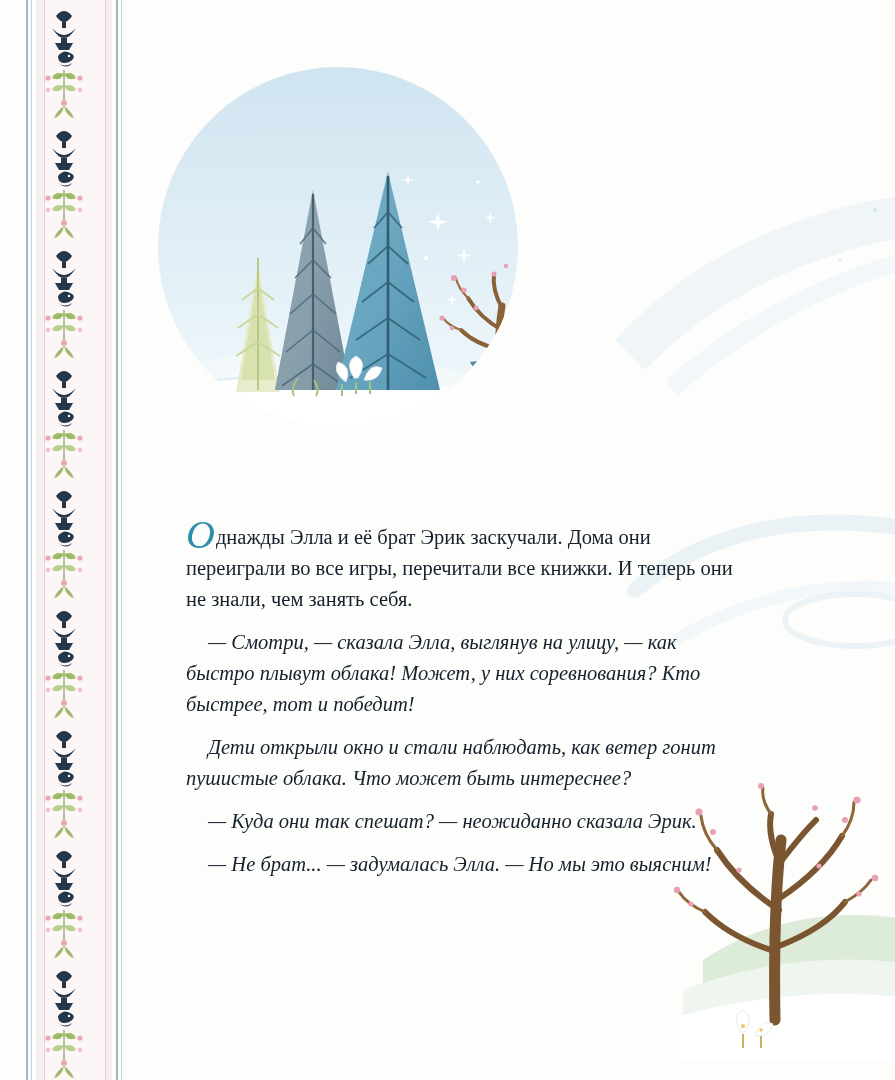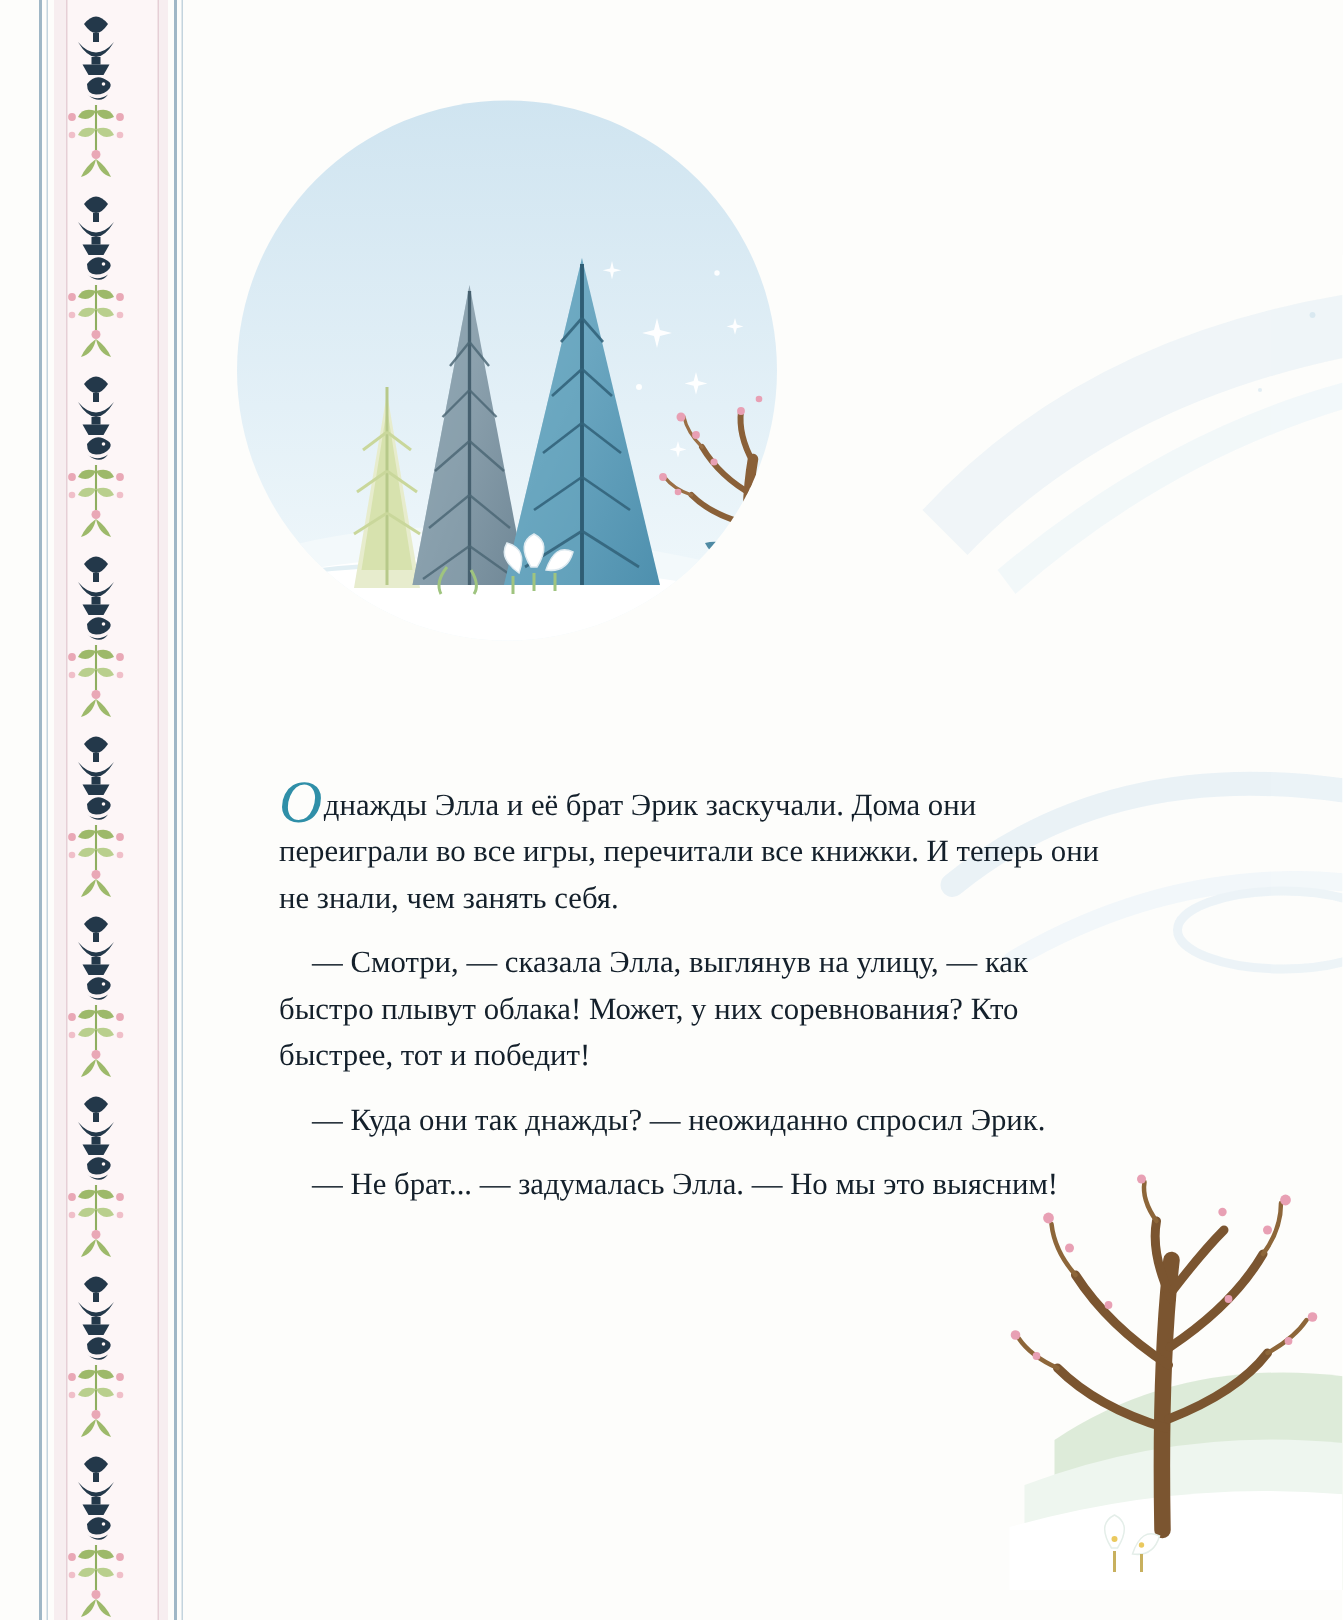--- a/index.html
+++ b/index.html
@@ -118,21 +118,21 @@
     width: 548px;
     color: #14202b;
     font-size: 20.5px;
     line-height: 31px;
     font-family: "Liberation Serif", serif;
   }
   .para {
     margin: 0 0 0 0;
     text-align: left;
   }
-  .para + .para { margin-top: 12px; }
+  .para + .para { margin-top: 12px; font-style: italic; }
   .para.indent { text-indent: 22px; }
 
   .dropcap-wrap { position: relative; }
   .dropcap {
     float: left;
     font-family: "Liberation Serif", serif;
     font-size: 40px;
     line-height: 34px;
     color: #2f8fa8;
     font-style: italic;
@@ -411,17 +411,18 @@
           <circle cx="118" cy="370" r="1.8"></circle>
       </g>
     </g>
   </svg>
 
   <div class="text-block">
     <p class="para dropcap-wrap">
       <span class="dropcap">О</span><span>днажды Элла и её брат Эрик заскучали. Дома они переиграли во все игры, перечитали все книжки. И теперь они не знали, чем занять себя.</span>
     </p>
     <p class="para indent">— Смотри, — сказала Элла, выглянув на улицу, — как быстро плывут облака! Может, у них соревнования? Кто быстрее, тот и победит!</p>
-    <p class="para indent">— Куда они так днажды? — неожиданно спросил Эрик.</p>
+    <p class="para indent">Дети открыли окно и стали наблюдать, как ветер гонит пушистые облака. Что может быть интереснее?</p>
+    <p class="para indent">— Куда они так спешат? — неожиданно сказала Эрик.</p>
     <p class="para indent">— Не брат... — задумалась Элла. — Но мы это выясним!</p>
   </div>
 
 </div>
 
 </body></html>

